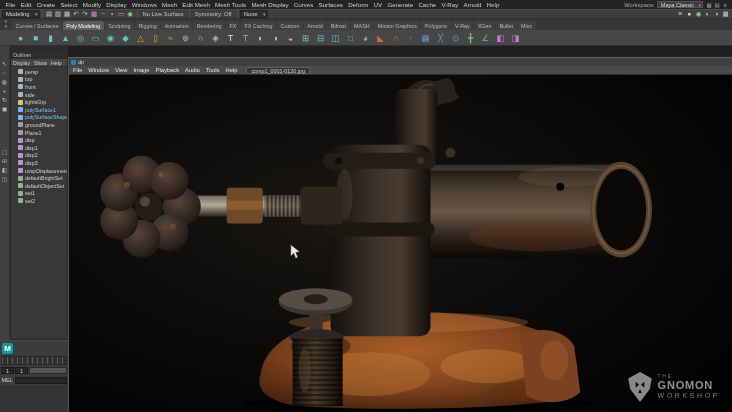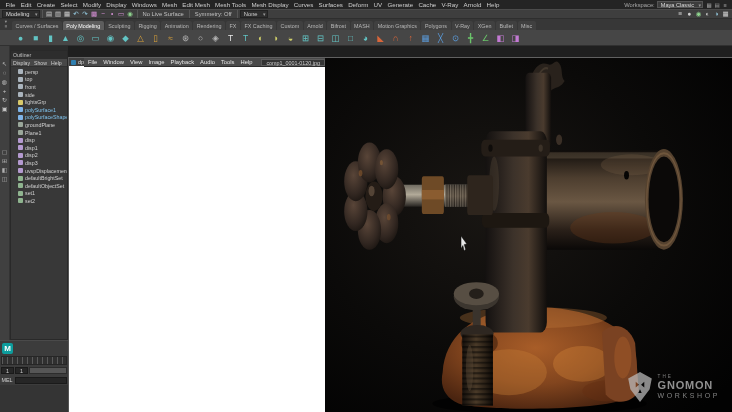--- a/index.html
+++ b/index.html
@@ -80,21 +80,21 @@
   .num-field { width:13px; height:7px; background:#262626; border:1px solid #1a1a1a; color:#cccccc;
     font-size:5.4px; text-align:center; line-height:7px; }
   .range-slider { flex:1; height:7px; background:#565656; border:1px solid #2c2c2c; }
   .command-row { height:10px; display:flex; gap:2px; padding:1px 1px; align-items:center; }
   .mel-label { font-size:5.4px; color:#cfcfcf; width:12px; text-align:center; }
   .cmd-input { flex:1; height:7px; background:#262626; border:1px solid #1a1a1a; }
   .help-row { flex:1; background:#343434; }
   
   .viewport-strip { position:absolute; left:68px; top:46px; right:0; height:11px; background:#1f1f1f; }
   .viewer { position:absolute; left:68px; top:57px; right:0; bottom:0; display:flex;
-    flex-direction:row; border-left:1px solid #555; border-top:1px solid #616161; background:#ffffff; }
+    flex-direction:column; border-left:1px solid #555; border-top:1px solid #616161; background:#ffffff; }
   .viewer-titlebar { height:8px; background:#3f3f3f; display:flex; align-items:center; gap:2px;
     padding-left:2px; font-size:5.4px; color:#dddddd; }
   .vt-icon { width:5px; height:5px; background:#2f7fb0; border-radius:1px; }
   .viewer-menubar { height:9px; background:#4a4a4a; border-bottom:1px solid #2c2c2c; display:flex;
     align-items:center; font-size:5.8px; color:#e2e2e2; padding-left:1px; }
   .vm-item { padding:0 3px; }
   .filename { margin-left:6px; background:#353535; border:1px solid #5c5c5c; color:#cccccc;
     font-size:5.4px; height:7px; line-height:7px; padding:0 4px; }
   .viewer-image { flex:1; position:relative; background:#000; overflow:hidden; }
   .viewer-image svg.render { position:absolute; inset:0; width:100%; height:100%; }

